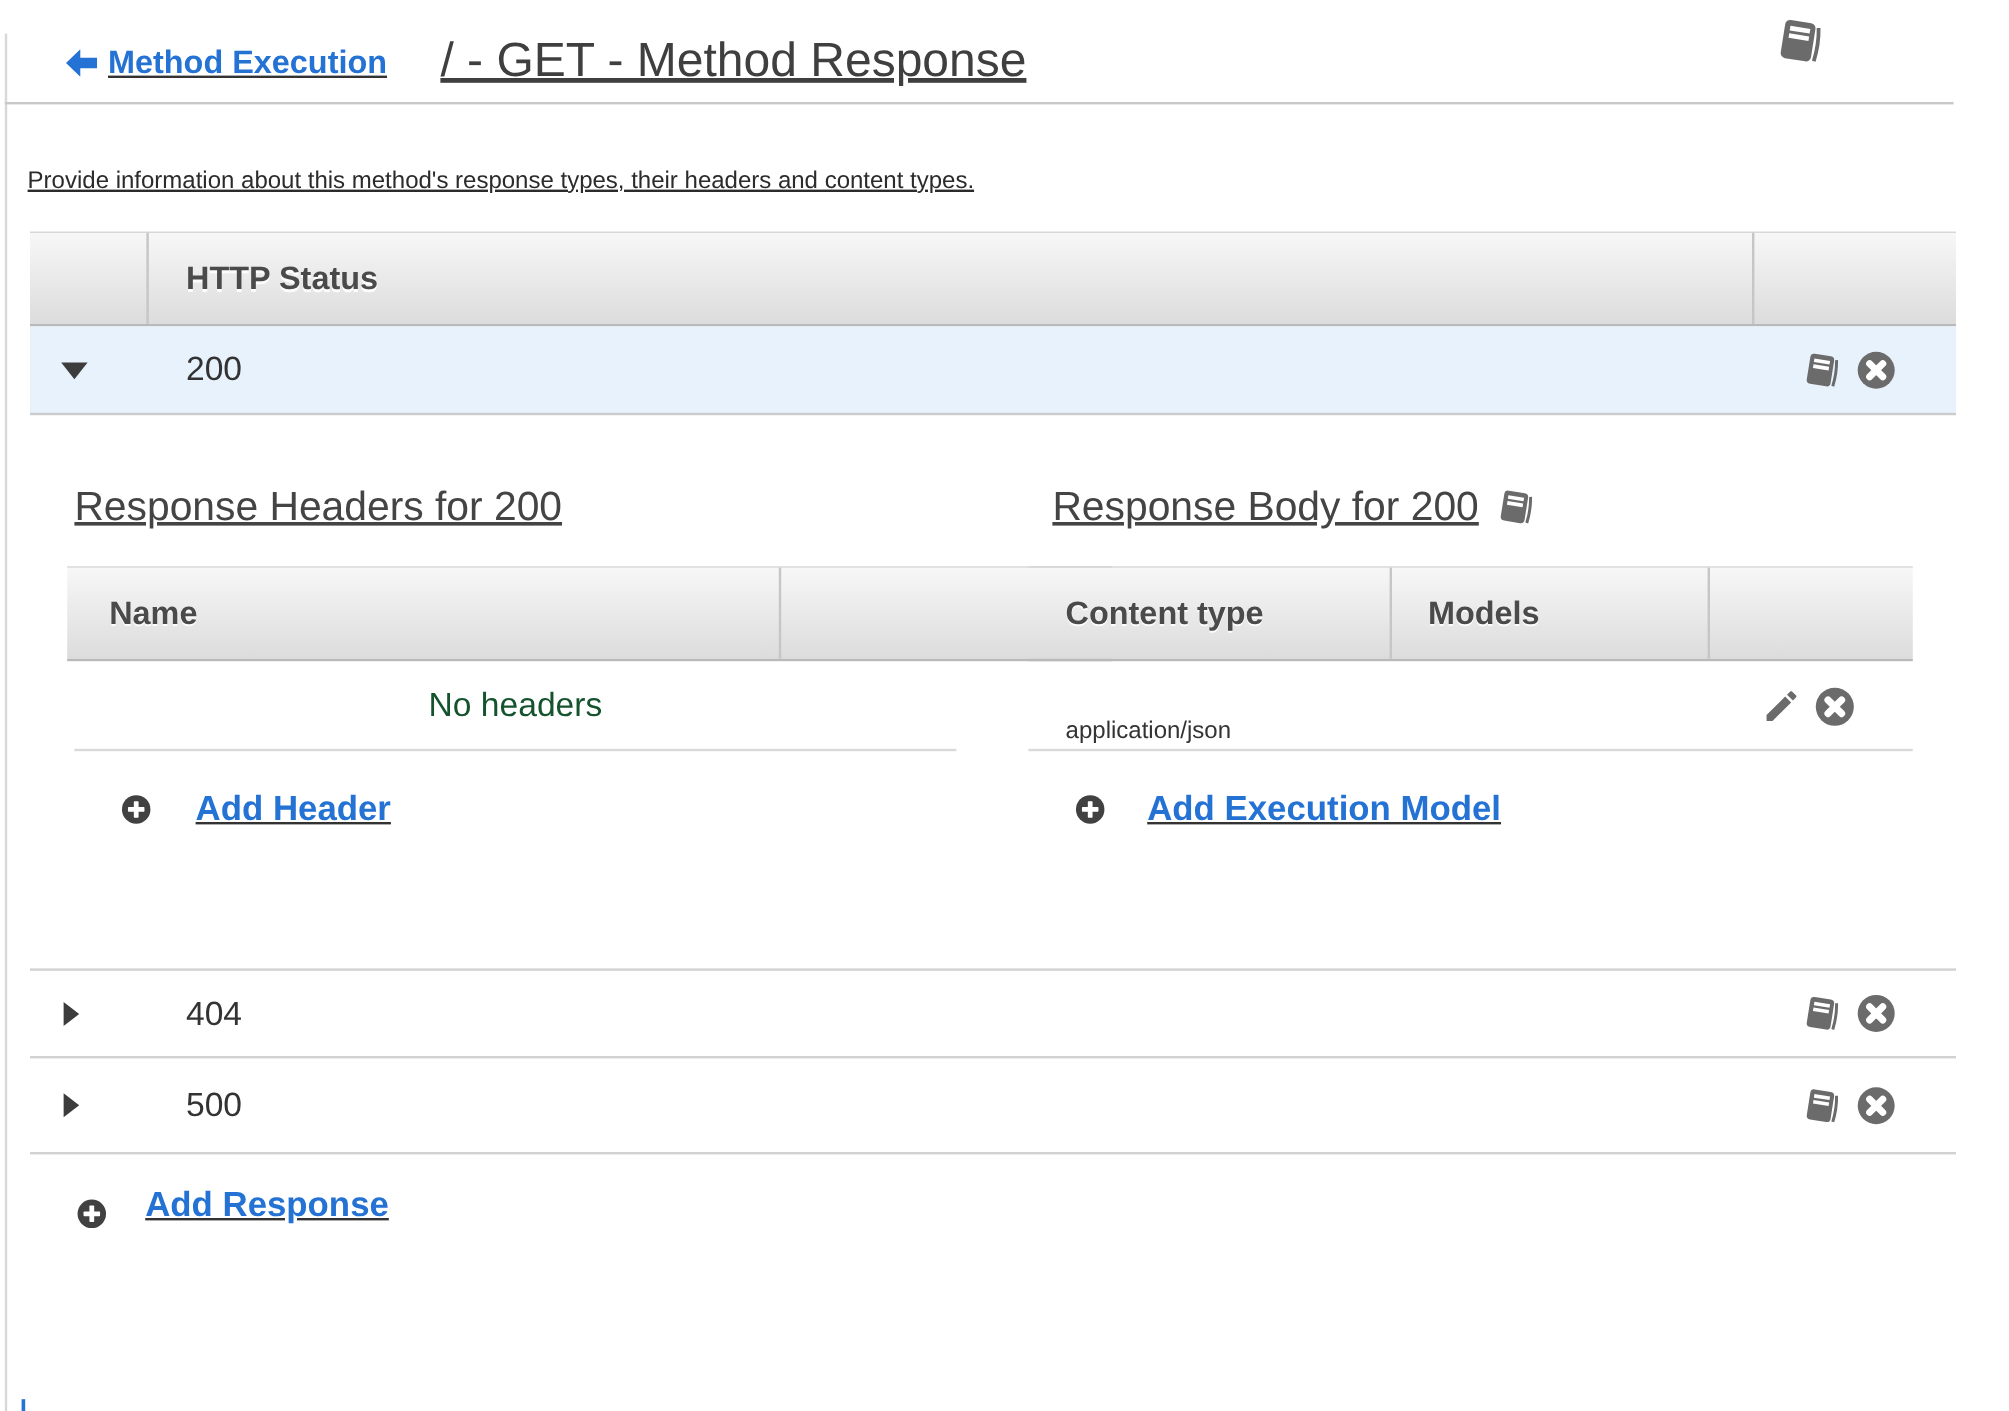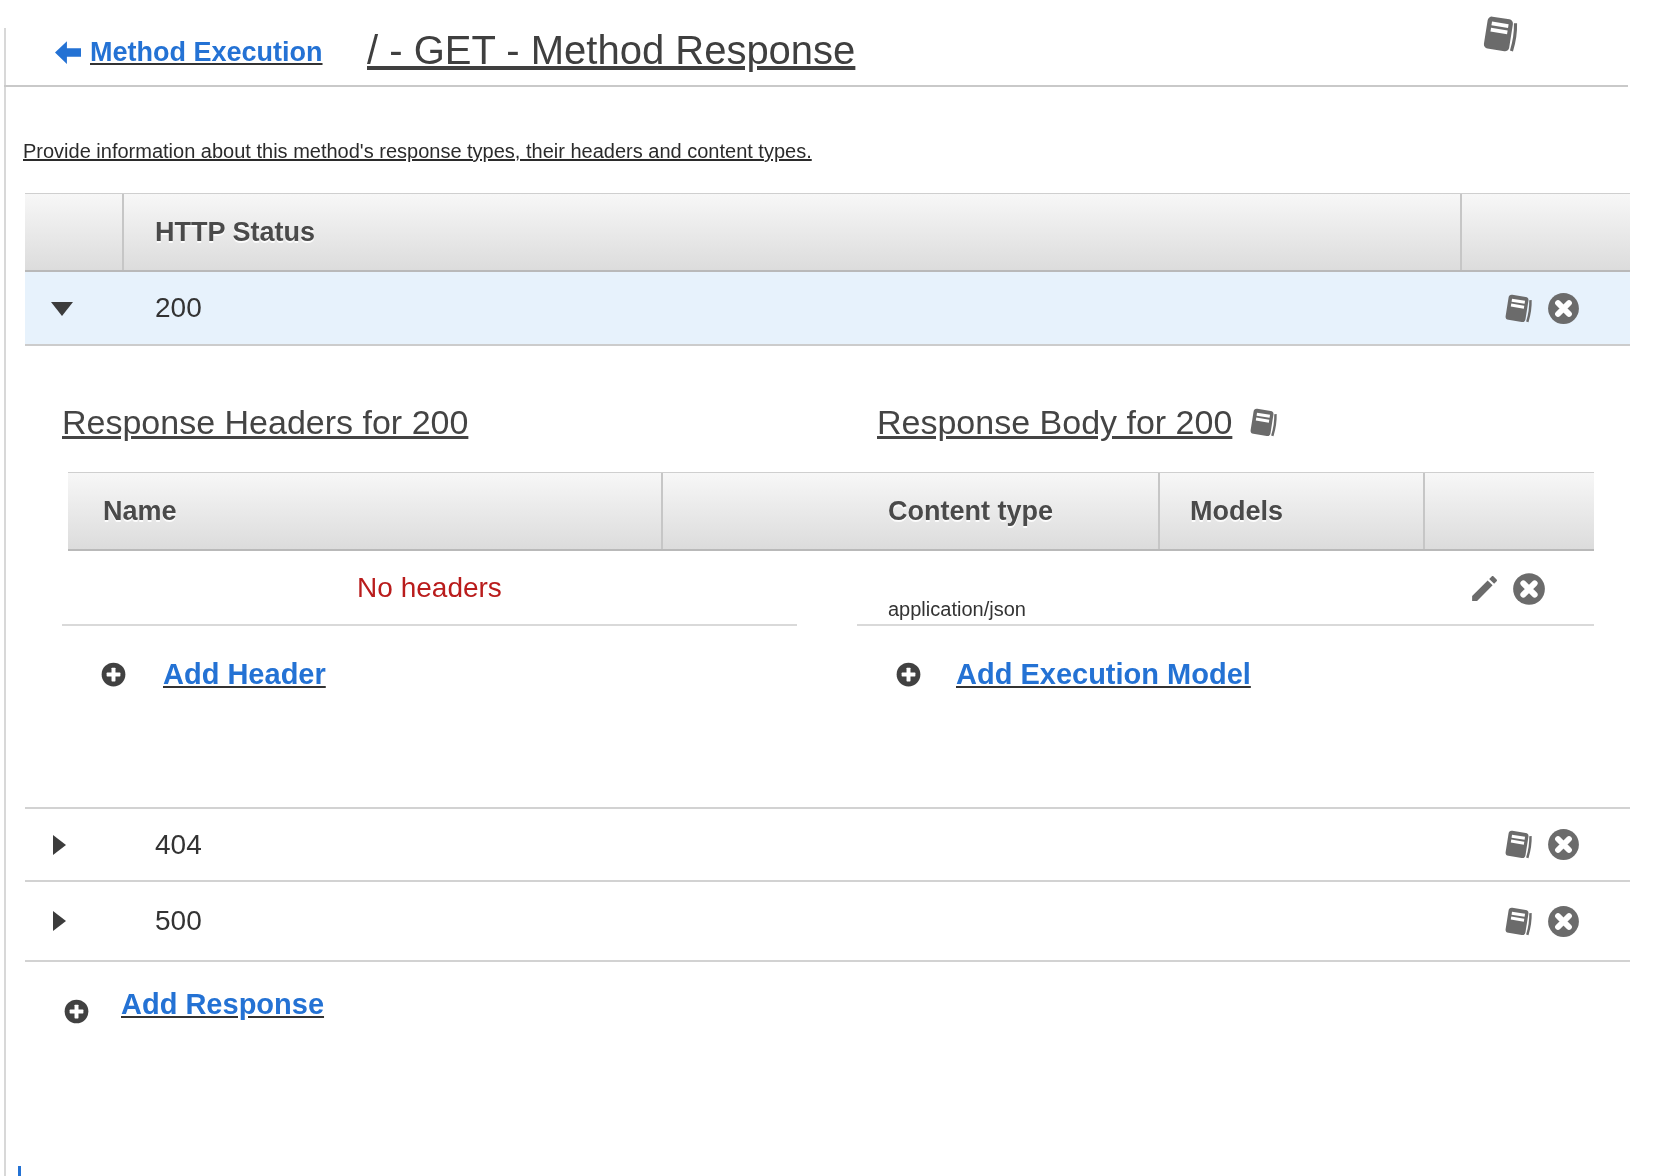--- a/index.html
+++ b/index.html
@@ -49,26 +49,26 @@
     border-left:11px solid transparent;border-right:11px solid transparent;border-top:14px solid #3c3c3c;}
   .caret-right{position:absolute;left:28px;top:50%;margin-top:-10px;width:0;height:0;
     border-top:10px solid transparent;border-bottom:10px solid transparent;border-left:13px solid #3c3c3c;}
 
   
   .section-heading{font-size:34px;color:#444;line-height:40px;white-space:nowrap;display:flex;align-items:center;gap:14px;}
   .heading-left{left:62px;top:402px;}
   .heading-right{left:857px;top:402px;margin-left:20px;}
 
   
-  .headers-thead{left:68px;top:472px;width:871px;height:79px;}
+  .headers-thead{left:56px;top:472px;width:871px;height:79px;}
   .body-thead{left:857px;top:472px;width:737px;height:79px;}
   .sub-row{position:absolute;top:551px;height:75px;box-sizing:border-box;border-bottom:2px solid #d9d9d9;}
   .headers-empty-row{left:62px;width:735px;}
   .body-data-row{left:857px;width:737px;}
-  .empty-text{position:absolute;left:0;right:0;top:0;bottom:0;display:flex;align-items:center;justify-content:center;font-size:28px;color:#b91c1c;}
+  .empty-text{position:absolute;left:0;right:0;top:0;bottom:0;display:flex;align-items:center;justify-content:center;font-size:28px;color:#14532d;}
   .cell{position:absolute;top:0;bottom:0;display:flex;align-items:center;font-size:20px;color:#333;white-space:nowrap;margin-top:44px;}
 
   
   .add-link{display:flex;align-items:center;cursor:pointer;}
   .add-link .lbl{font-size:29px;font-weight:bold;color:var(--accent,#2472d4);line-height:40px;white-space:nowrap;}
   .add-header-link{left:101px;top:654px;gap:37px;}
   .add-model-link{left:896px;top:654px;gap:35px;}
   .add-response-link{left:64px;top:984px;gap:32px;align-items:flex-end;}
 
   .icon-btn{cursor:pointer;display:inline-flex;}

